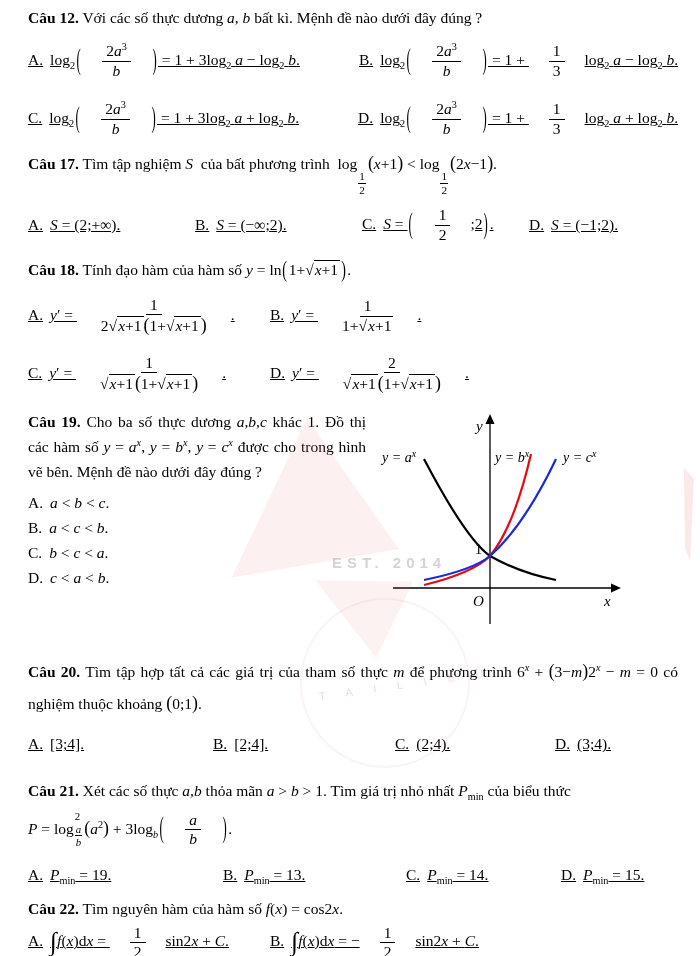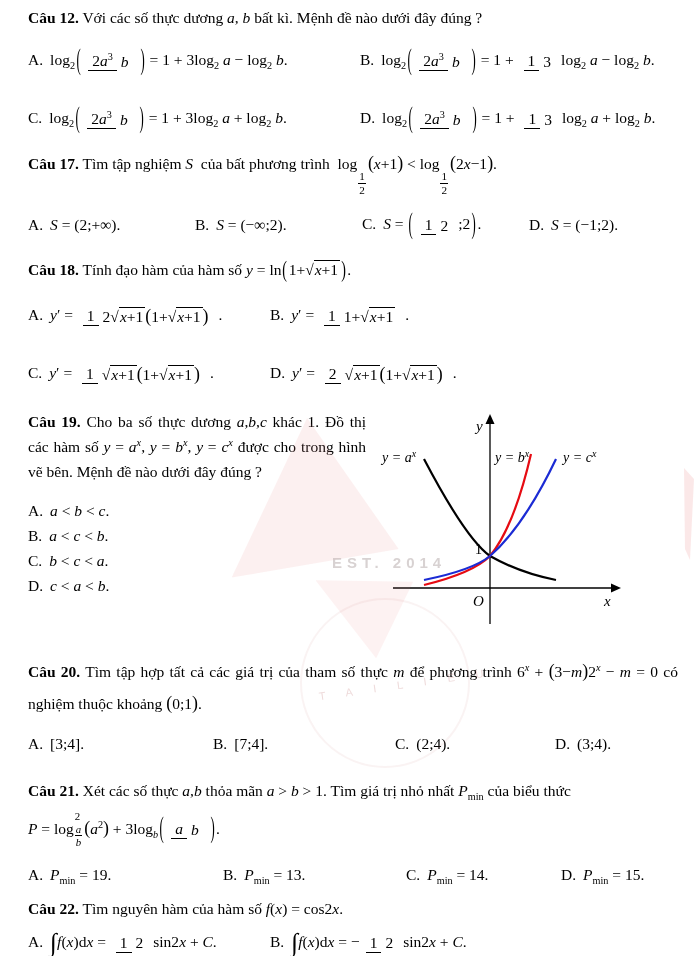--- a/index.html
+++ b/index.html
@@ -6,55 +6,55 @@
   html,body { width:700px; background:#ffffff; }
   body { position:relative; width:700px; height:956px; overflow:hidden;
          font-family:"Liberation Serif","DejaVu Serif",serif;
          font-size:15.5px; color:#000; }
   .page { position:relative; width:700px; height:956px; padding:6px 22px 0 28px; }
 
   
   i { font-style:italic; }
   sup { font-size:0.66em; vertical-align:super; line-height:0; }
   sub { font-size:0.66em; vertical-align:sub; line-height:0; }
-  .frac { display:inline-flex; align-items:center;
-          vertical-align:middle; margin:0 6px; line-height:1.18; text-align:center; }
+  .frac { display:inline-flex; flex-direction:column; align-items:center;
+          vertical-align:middle; margin:0 20px; line-height:1.18; text-align:center; }
   .frac .num { padding:0 4px; border-bottom:1.2px solid #000; }
   .frac .den { padding:0 4px; }
   .paren { display:inline-block; transform:scaleY(1.85) scaleX(0.82);
            font-weight:300; margin:0 1px; }
   .paren2 { display:inline-block; transform:scaleY(1.45) scaleX(0.9); margin:0 1px; }
   .pm { font-size:1.15em; }
   .sqrt { white-space:nowrap; }
   .sqrt .rad { border-top:1.2px solid #000; padding:0 2px 0 1px; }
   .logbase { display:inline-block; vertical-align:-1.05em; font-size:0.72em; margin:0 2px 0 1px; }
   .sfrac { display:inline-flex; flex-direction:column; align-items:center; line-height:1.15; }
   .sfrac .snum { border-bottom:0.8px solid #000; padding:0 1px; }
   .stk { display:inline-flex; flex-direction:column; align-items:flex-start;
          vertical-align:middle; line-height:1.05; font-size:0.7em; margin:0 2px 0 1px; }
   .stk .stk-sup { margin-bottom:1px; }
   .intg { font-size:1.65em; vertical-align:middle; line-height:0; font-weight:300; }
 
   
   .qhead { line-height:1.5; }
   .qhead b { font-weight:bold; }
-  .optrow { display:flex; align-items:center; }
+  .optrow { display:flex; align-items:center;text-decoration:underline; }
   .opt { display:block; white-space:nowrap; }
   .olet { margin-right:7px; }
   .just { text-align:justify; }
 
   .q16-row { height:52px; margin-top:6px; }
   .q17-head { margin-top:10px; height:36px; display:flex; align-items:center; }
   .q17-row { margin-top:12px; height:44px; }
   .q18-head { margin-top:6px; height:32px; display:flex; align-items:center; }
   .q18-row { height:54px; margin-top:4px; }
   .q19 { display:flex; margin-top:8px; }
   .q19-left { width:368px; padding-right:12px; }
   .q19-left .qhead { line-height:1.62; }
-  .q19-opts { margin-top:13px; line-height:1.62; }
+  .q19-opts { margin-top:5px; line-height:1.62; }
   .q19-right { flex:1; }
   .q20 { margin-top:22px; }
   .q20 .qhead { line-height:1.8; }
   .q20-row { margin-top:12px; height:26px; }
   .q21 { margin-top:22px; }
   .q21-formula { height:50px; display:flex; align-items:center; margin-top:2px; }
   .q21-row { margin-top:6px; height:28px; }
   .q22 { margin-top:8px; }
   .q22-row { height:42px; margin-top:2px; }
 
@@ -194,21 +194,21 @@
         <text x="117" y="53" font-size="14" font-style="italic"><tspan>y = b</tspan><tspan dy="-5" font-size="10">x</tspan></text>
         <text x="185" y="53" font-size="14" font-style="italic"><tspan>y = c</tspan><tspan dy="-5" font-size="10">x</tspan></text>
       </svg>
     </div>
   </div>
 
   <div class="q q20">
     <p class="qhead just"><b>Câu 20.</b><span> Tìm tập hợp tất cả các giá trị của tham số thực <i>m</i> để phương trình 6<sup><i>x</i></sup> + <span class="pm">(</span>3−<i>m</i><span class="pm">)</span>2<sup><i>x</i></sup> − <i>m</i> = 0 có nghiệm thuộc khoảng <span class="pm">(</span>0;1<span class="pm">)</span>.</span></p>
     <div class="optrow q20-row">
       <span class="opt" style="width:185px"><span class="olet">A.</span><span>[3;4].</span></span>
-      <span class="opt" style="width:182px"><span class="olet">B.</span><span>[7;4].</span></span>
+      <span class="opt" style="width:182px"><span class="olet">B.</span><span>[2;4].</span></span>
       <span class="opt" style="width:160px"><span class="olet">C.</span><span>(2;4).</span></span>
       <span class="opt"><span class="olet">D.</span><span>(3;4).</span></span>
     </div>
   </div>
 
   <div class="q q21">
     <p class="qhead just"><b>Câu 21.</b><span> Xét các số thực <i>a</i>,<i>b</i> thỏa mãn <i>a</i> &gt; <i>b</i> &gt; 1. Tìm giá trị nhỏ nhất <i>P</i><sub>min</sub> của biểu thức</span></p>
     <div class="q21-formula">
         <span><i>P</i> = log<span class="stk">
             <span class="stk-sup">2</span>

